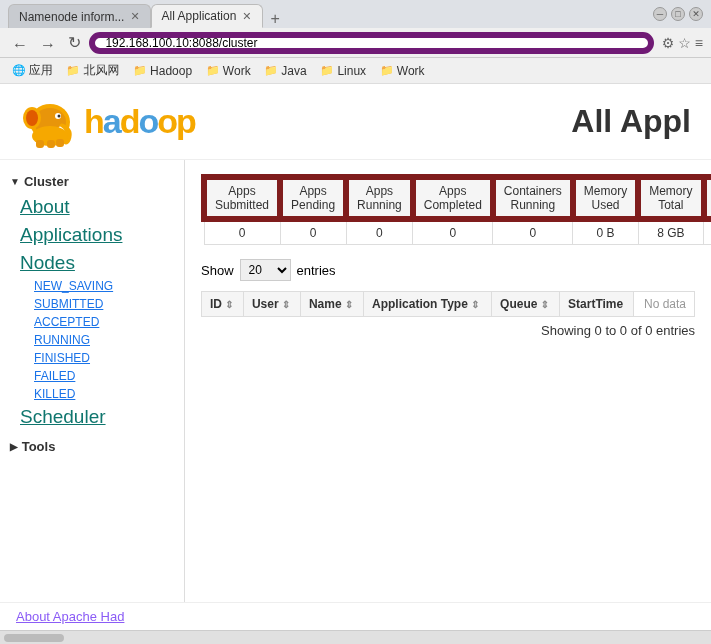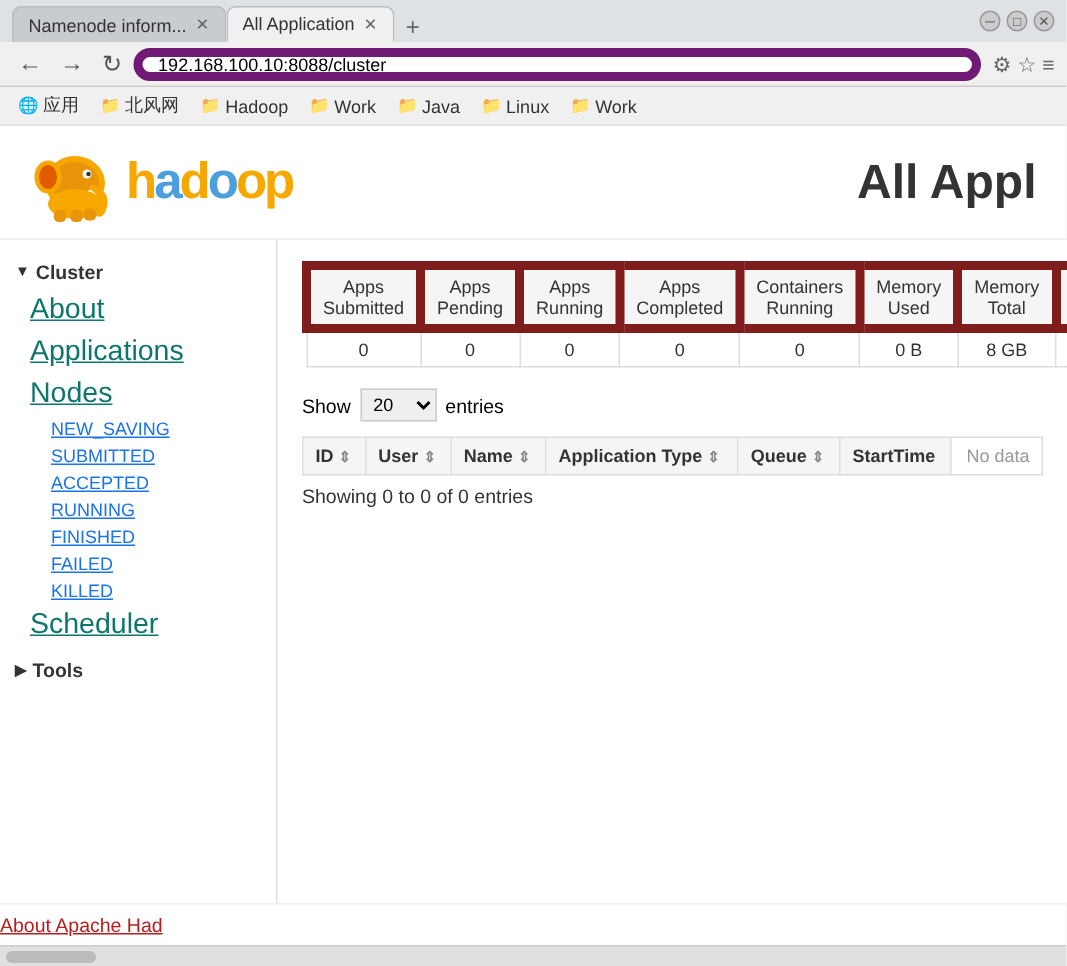--- a/index.html
+++ b/index.html
@@ -52,24 +52,24 @@
 
     .show-entries { display: flex; align-items: center; gap: 6px; margin-bottom: 10px; font-size: 13px; }
     .entries-select { border: 1px solid #ccc; padding: 2px 4px; font-size: 12px; }
 
     .data-table { border-collapse: collapse; width: 100%; font-size: 12px; }
     .data-table th { background: #f5f5f5; border: 1px solid #ddd; padding: 5px 8px; text-align: left; font-weight: bold; color: #333; white-space: nowrap; }
     .data-table th .sort-icon { color: #888; font-size: 10px; }
     .data-table td { border: 1px solid #ddd; padding: 5px 8px; }
     .no-data { color: #999; font-size: 12px; text-align: right; padding: 4px 8px; }
 
-    .showing-info { font-size: 13px; color: #333; padding: 6px 0; }
-
-    
-    .footer { background: white; border-top: 1px solid #eee; padding: 6px 0; font-size: 13px; color: #b91c1c; text-decoration: underline; cursor: pointer; }
+    .showing-info { font-size: 13px; color: #333; padding: 6px 0; text-align: right; }
+
+    
+    .footer { background: white; border-top: 1px solid #eee; padding: 6px 16px; font-size: 13px; color: #8b5cf6; text-decoration: underline; cursor: pointer; }
 
     
     .scrollbar-area { height: 14px; background: #e0e0e0; border-top: 1px solid #ccc; display: flex; align-items: center; padding: 0 4px; }
     .scrollbar-thumb { width: 60px; height: 8px; background: #bbb; border-radius: 4px; }
   </style>
 </head>
 <body>
 
 <div class="browser-frame">
 

